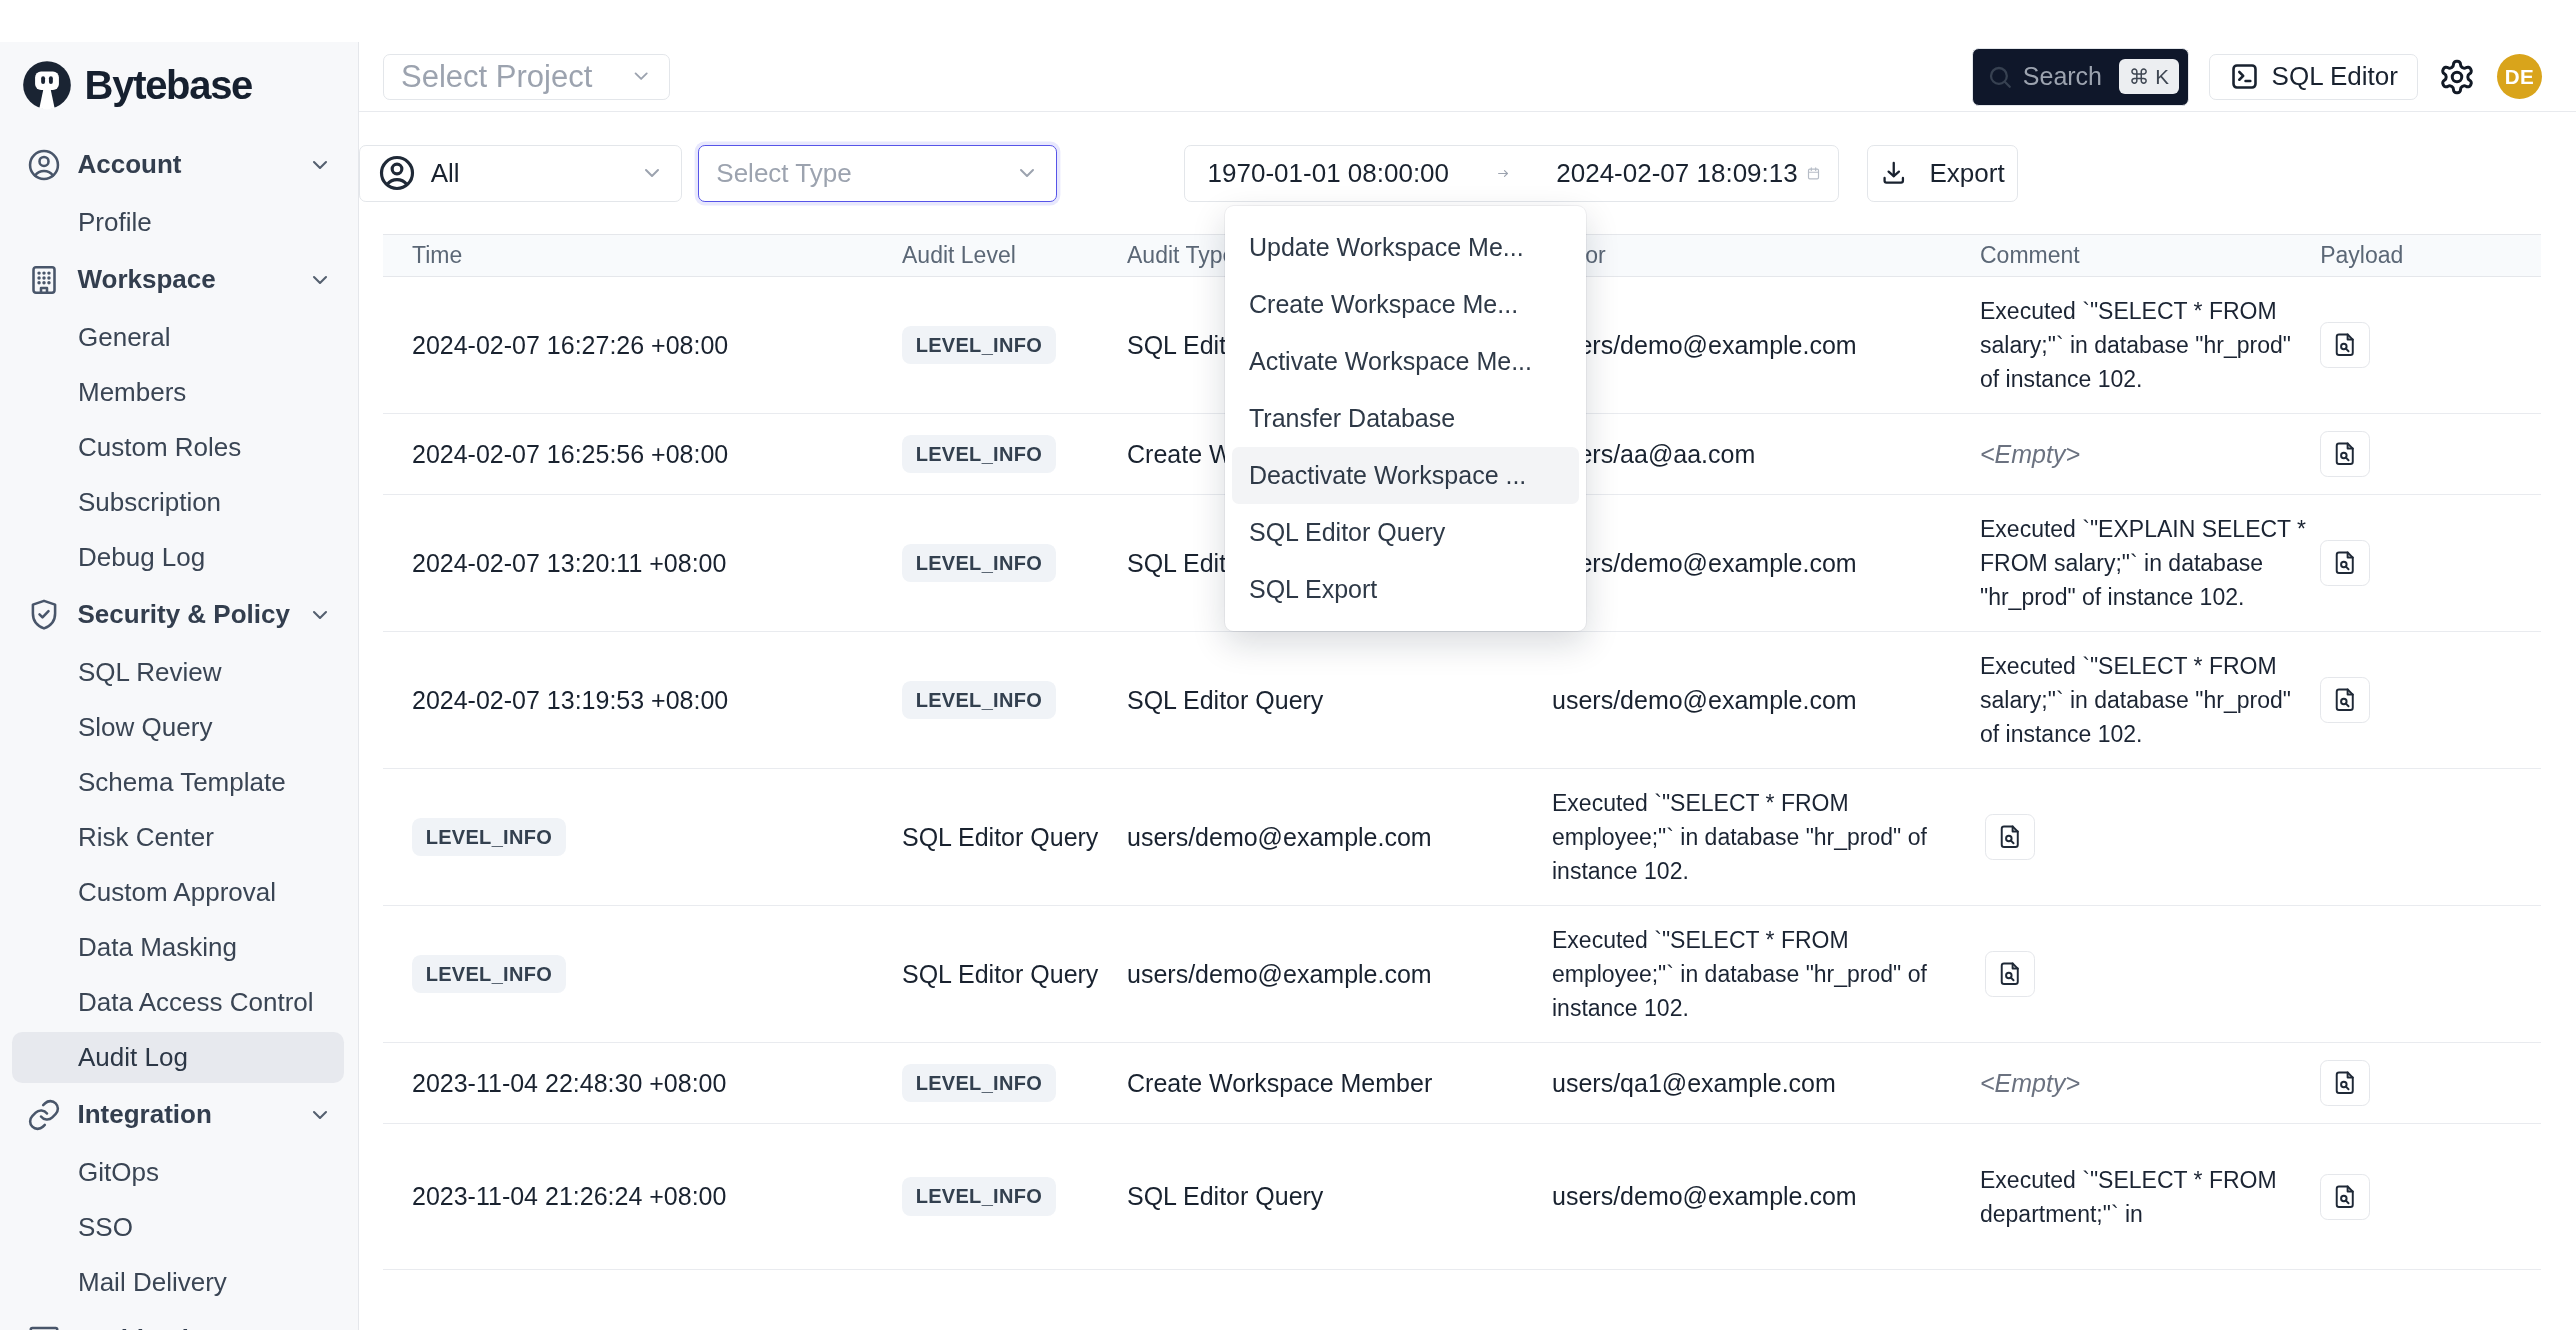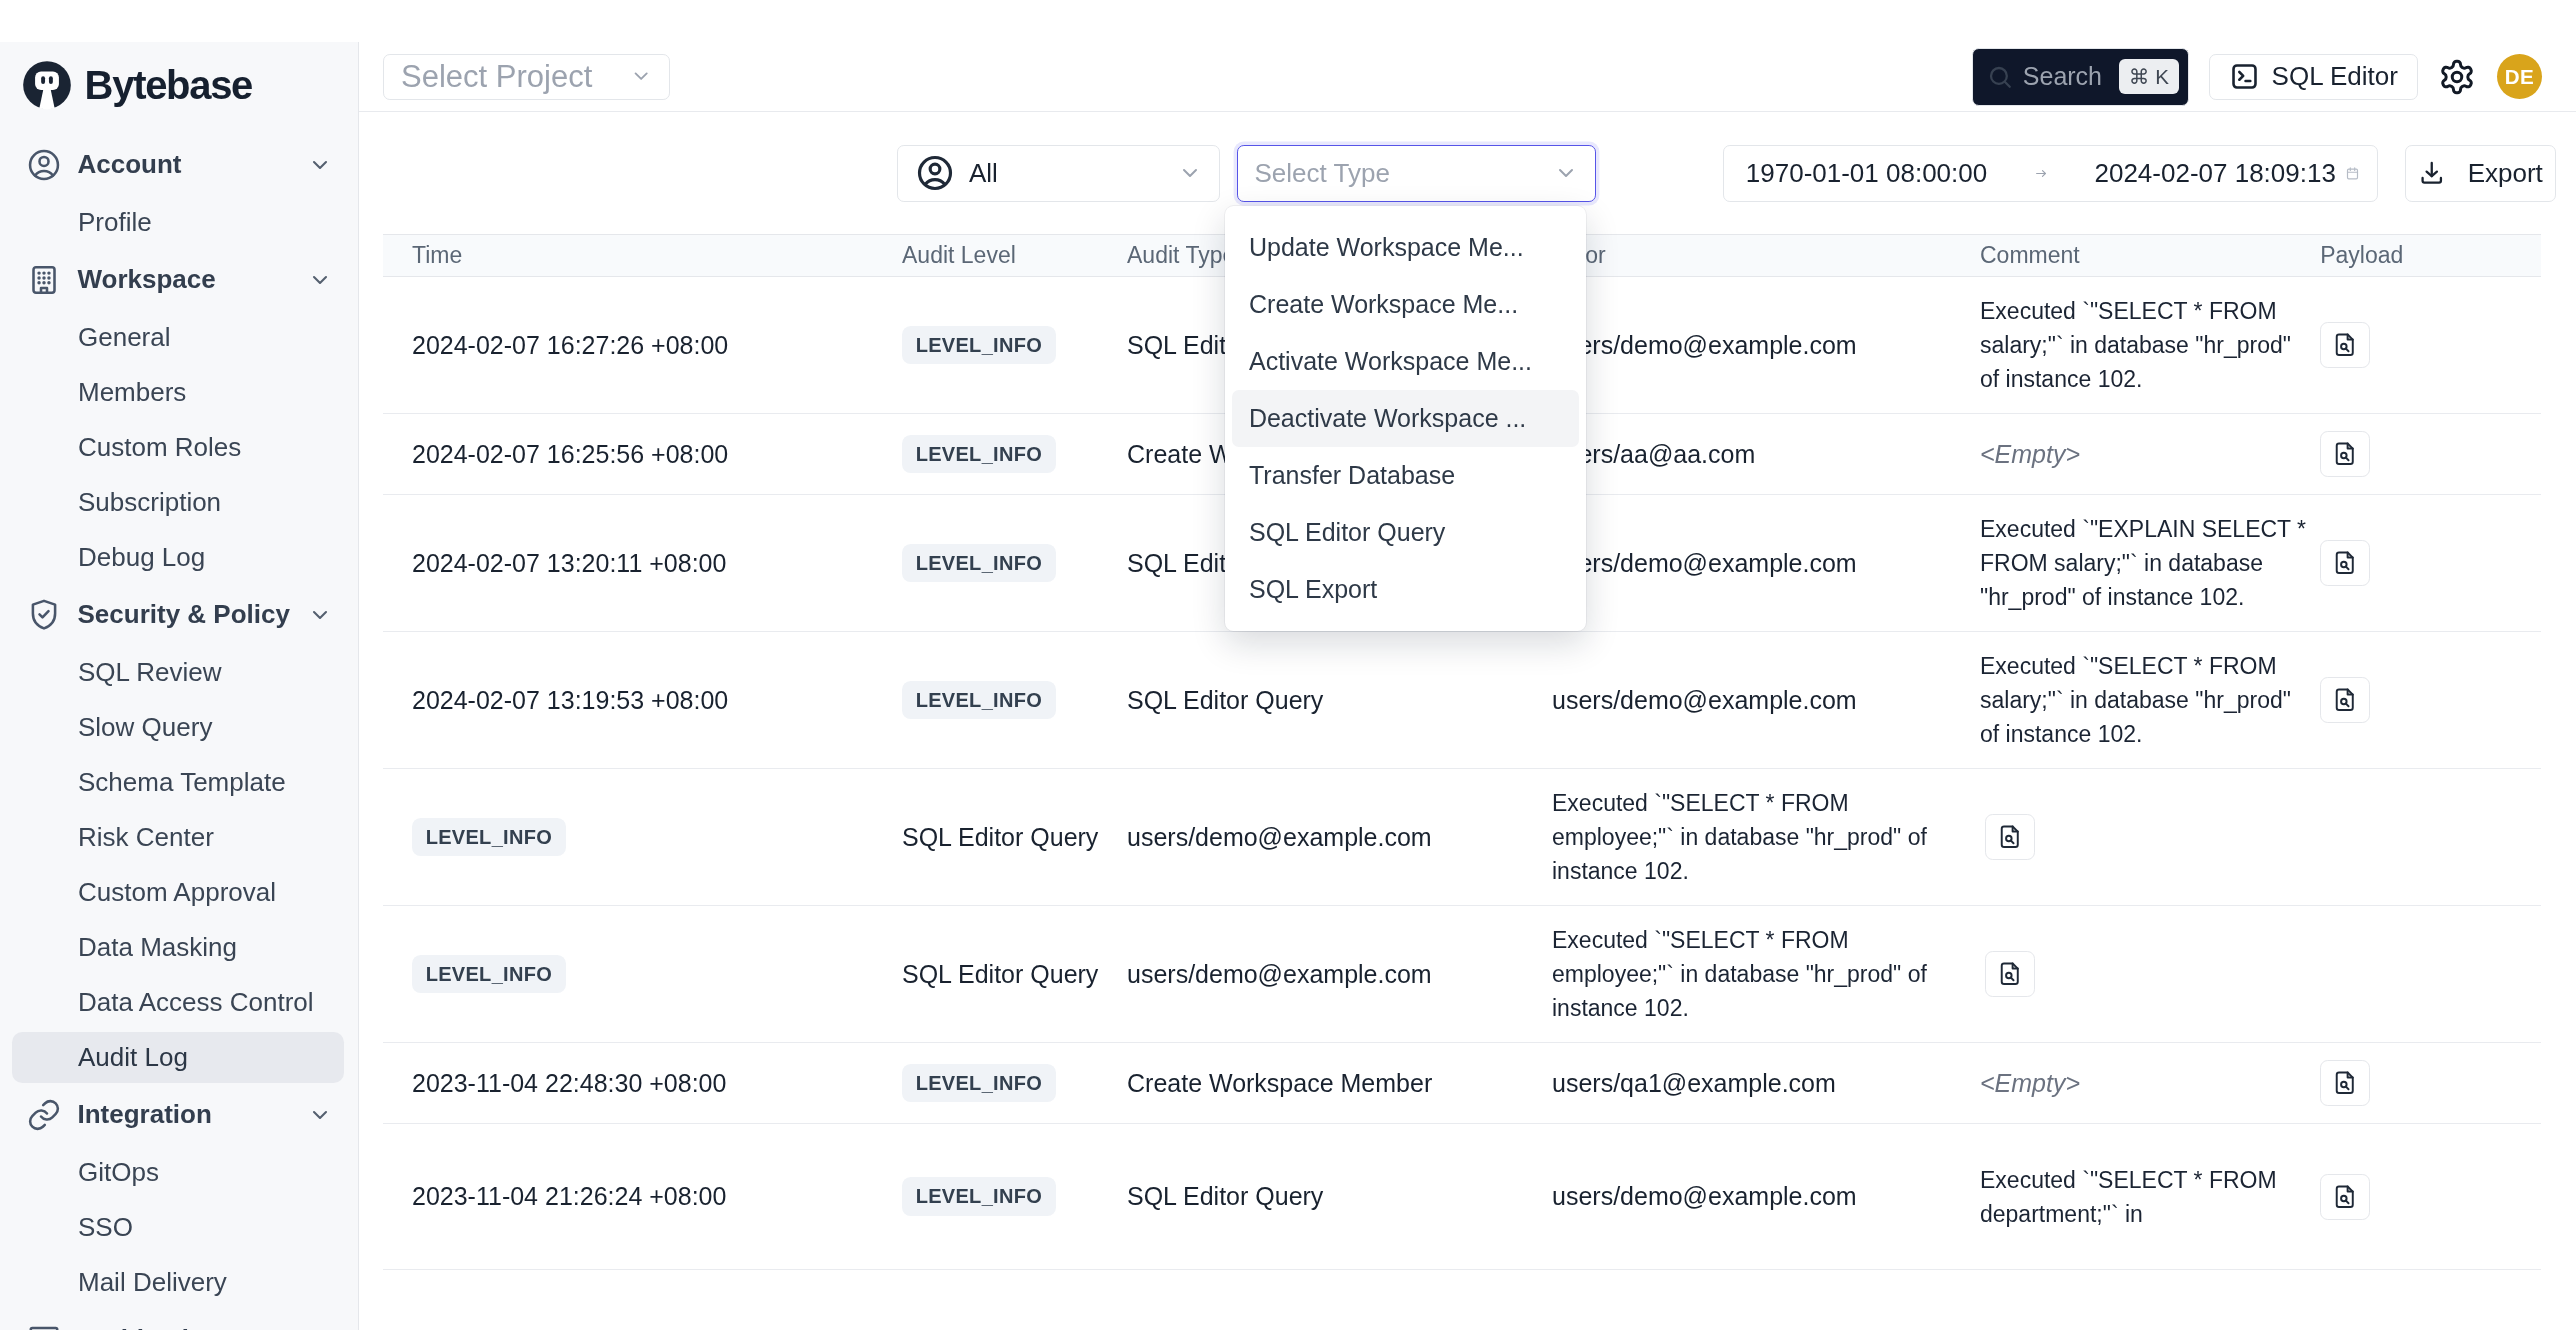--- a/index.html
+++ b/index.html
@@ -46,21 +46,21 @@
   .kbd{background:#ECEEF1; border-radius:6px; padding:5.2px 10.3px; font-size:20.6px; color:#3F4753; white-space:nowrap;}
   .sqled-btn{height:46px; border:0.9px solid var(--border2); border-radius:6.9px; background:#fff; display:flex;
     align-items:center; gap:11.2px; padding:0 19px; font-size:26px; color:#19222F; cursor:pointer;}
   .sqled-btn svg{width:31px; height:31px; color:#19222F;}
   .gear{width:38px; height:38px; color:#121A26; cursor:pointer;}
   .gear svg{width:38px; height:38px;}
   .avatar{width:45px; height:45px; border-radius:50%; background:#D9A41B; color:#fff; font-size:20.6px;
     font-weight:700; display:flex; align-items:center; justify-content:center; cursor:pointer; letter-spacing:0.4px;}
 
   
-  .filterbar{height:122px; flex:none; display:flex; align-items:center; justify-content:flex-end; padding-right:20px;}
+  .filterbar{height:122px; flex:none; display:flex; align-items:center; padding-right:20px;}
   .ctl{height:57px; background:#fff; border:0.9px solid var(--border2); border-radius:6.9px; display:flex; align-items:center;}
   .f-all{width:323px; margin-right:16.3px; padding:0 17px; gap:13.7px; cursor:pointer;}
   .f-all .uicon{width:40px; height:40px; color:#1F2937; flex:none;}
   .f-all .val{font-size:26px; color:#19222F;}
   .f-all .chev{margin-left:auto; width:24px; height:24px; color:var(--muted);}
   .f-type{width:359px; margin-right:127px; padding:0 17px; border:1.7px solid var(--accent);
     box-shadow:0 0 0 3.4px rgba(99,102,241,.15); cursor:pointer;}
   .f-type .ph{font-size:26px; color:var(--muted);}
   .f-type .chev{margin-left:auto; width:24px; height:24px; color:var(--muted);}
   .f-date{width:655px; margin-right:27.5px; padding:0 17px 0 22.3px; gap:8.6px; cursor:pointer;}
@@ -487,24 +487,24 @@
   </div>
 
   <div class="type-menu">
 
       <div class="type-item">Update Workspace Me...</div>
 
       <div class="type-item">Create Workspace Me...</div>
 
       <div class="type-item">Activate Workspace Me...</div>
 
+      <div class="type-item">Transfer Database</div>
+
       <div class="type-item active">Deactivate Workspace ...</div>
 
-      <div class="type-item">Transfer Database</div>
-
       <div class="type-item">SQL Editor Query</div>
 
       <div class="type-item">SQL Export</div>
 
   </div>
 
 </div>
 
 
 </body></html>

